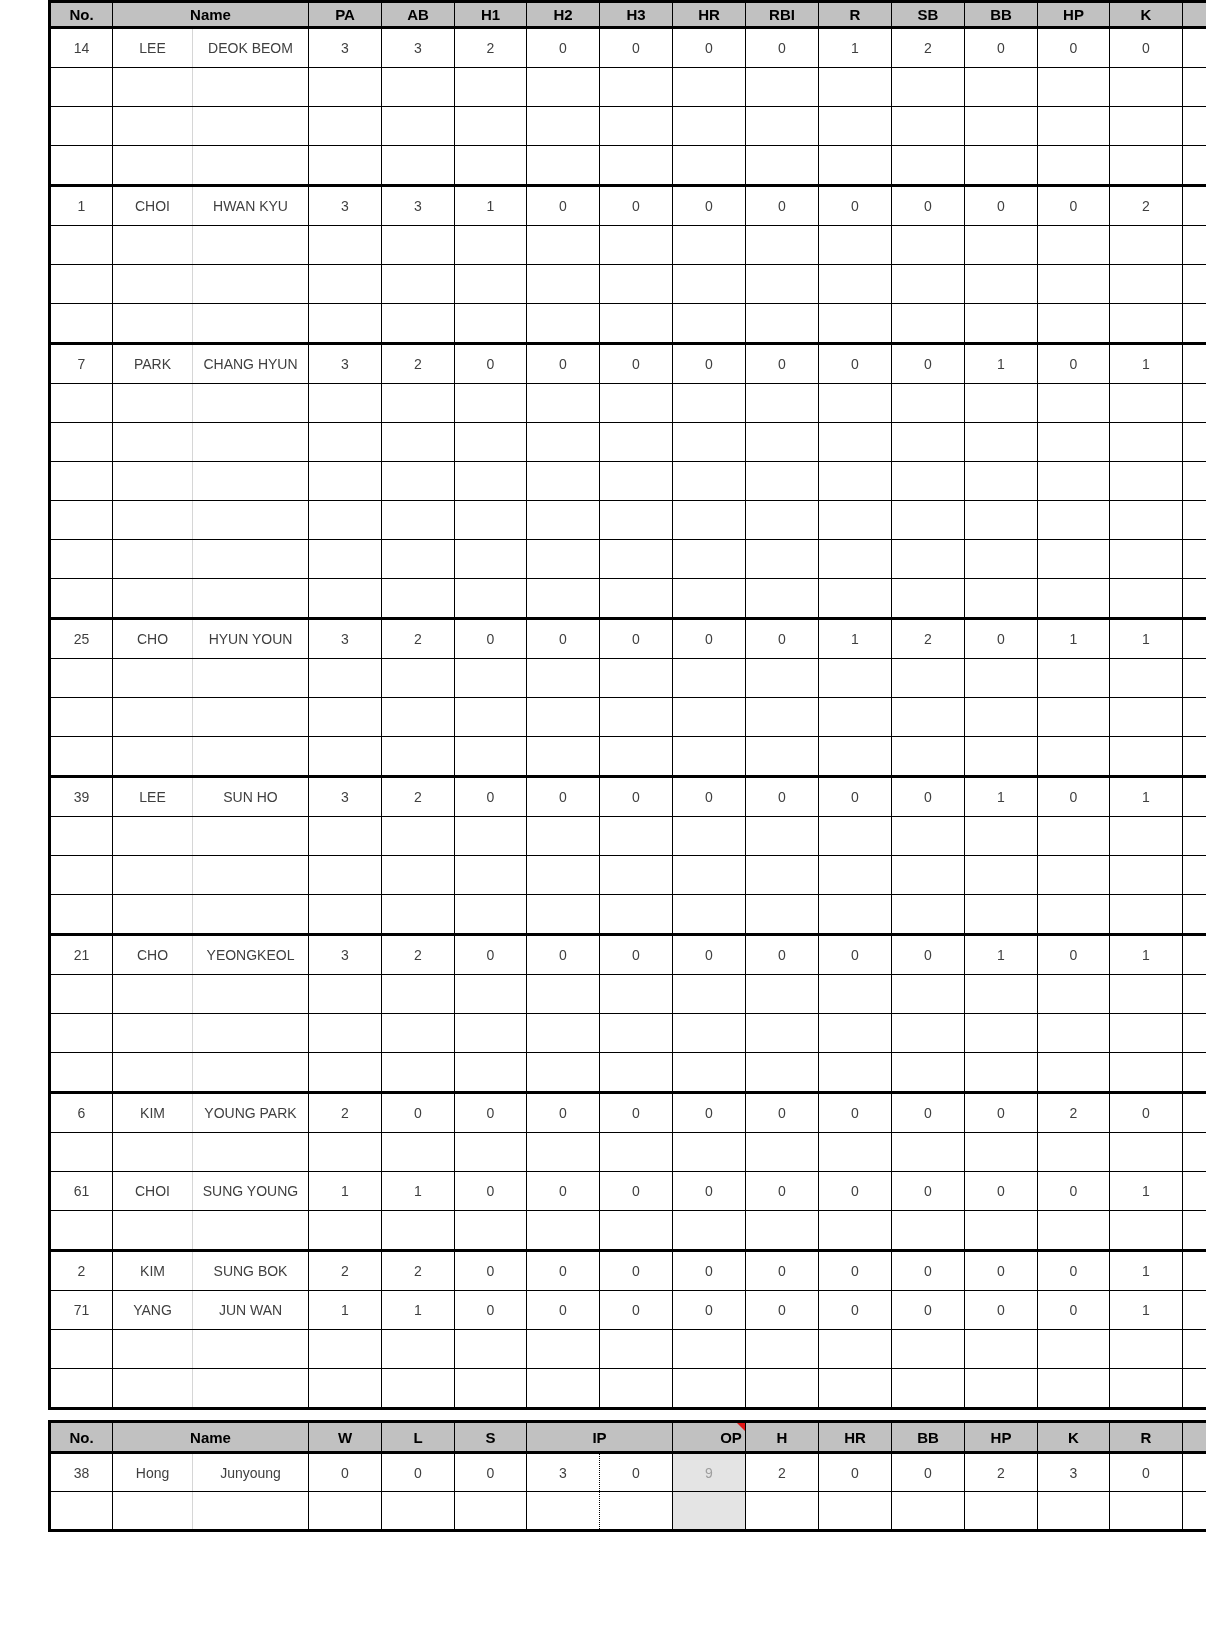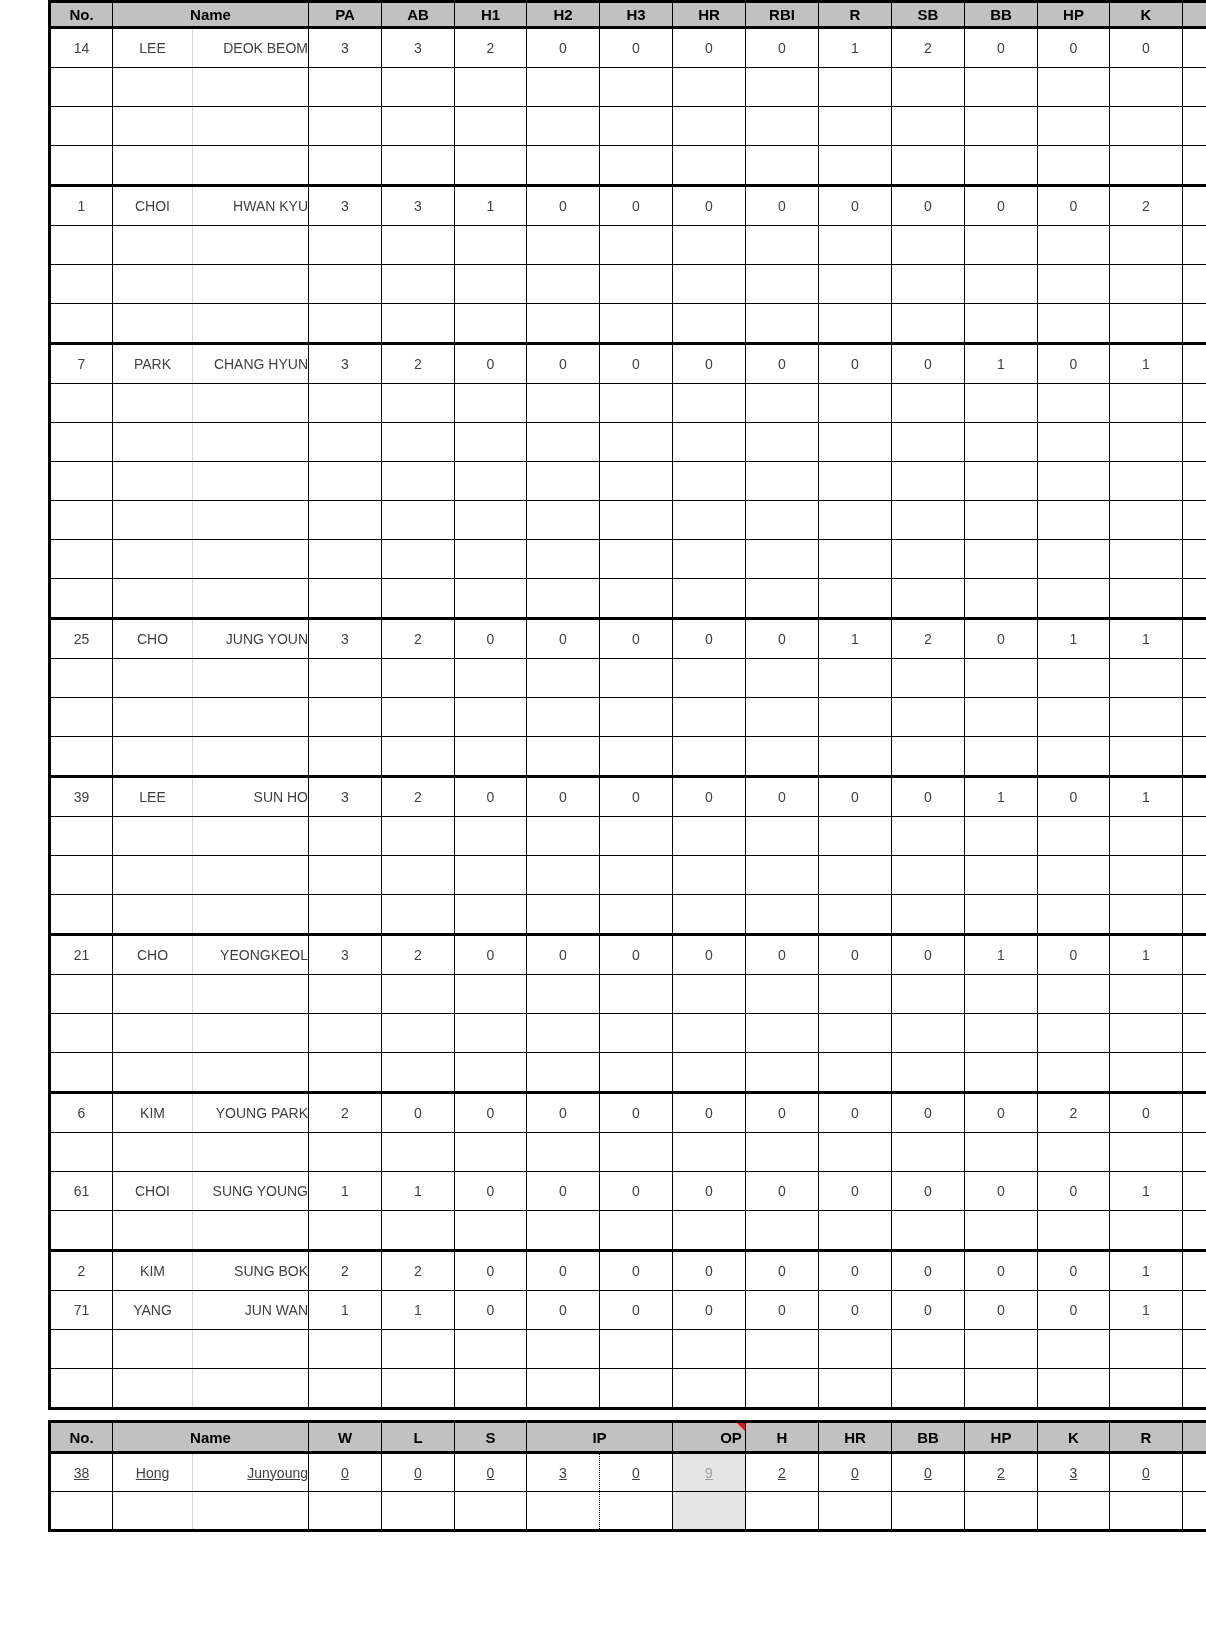--- a/index.html
+++ b/index.html
@@ -19,25 +19,25 @@
   }
   th{
     background:var(--header-bg,#c1c1c1);
     color:#000;font-weight:bold;font-size:15px;
   }
   thead th{border-bottom:3px solid #000;}
   .bat thead th{height:23px;}
   .pit thead th{height:28px;}
   td{font-size:14px;color:var(--data-text,#3f3f3f);}
   .bat td{height:38px;}
-  .pit td{height:37px;text-decoration:underline;}
+  .pit td{height:37px;}
   tr.sep td{border-top:3px solid #000;}
   
   .c-nl{border-right:1px solid var(--name-divider,#d6d6d6);}
-  .c-nf{border-left:1px solid var(--name-divider,#d6d6d6);text-align:right;}
+  .c-nf{border-left:1px solid var(--name-divider,#d6d6d6);}
   
   .ip1{border-right:1px dotted #000;}
   .ip2{border-left:1px dotted #000;}
   
   .op{background:var(--op-fill,#e4e4e4);color:var(--op-text,#9e9e9e);}
   .pit{margin-top:10px;}
   .op-h{position:relative;padding-left:44px;}
   .tri{
     position:absolute;top:0;right:0;width:0;height:0;
     border-left:8px solid transparent;
@@ -354,21 +354,21 @@
           <td class="c-st"></td>
           <td class="c-st"></td>
           <td class="c-st"></td>
           <td class="c-st"></td>
           <td class="c-st"></td>
           <td class="c-st"></td>
         </tr>
         <tr class="sep">
           <td class="c-no">25</td>
           <td class="c-nl">CHO</td>
-          <td class="c-nf">JUNG YOUN</td>
+          <td class="c-nf">HYUN YOUN</td>
           <td class="c-st">3</td>
           <td class="c-st">2</td>
           <td class="c-st">0</td>
           <td class="c-st">0</td>
           <td class="c-st">0</td>
           <td class="c-st">0</td>
           <td class="c-st">0</td>
           <td class="c-st">1</td>
           <td class="c-st">2</td>
           <td class="c-st">0</td>

